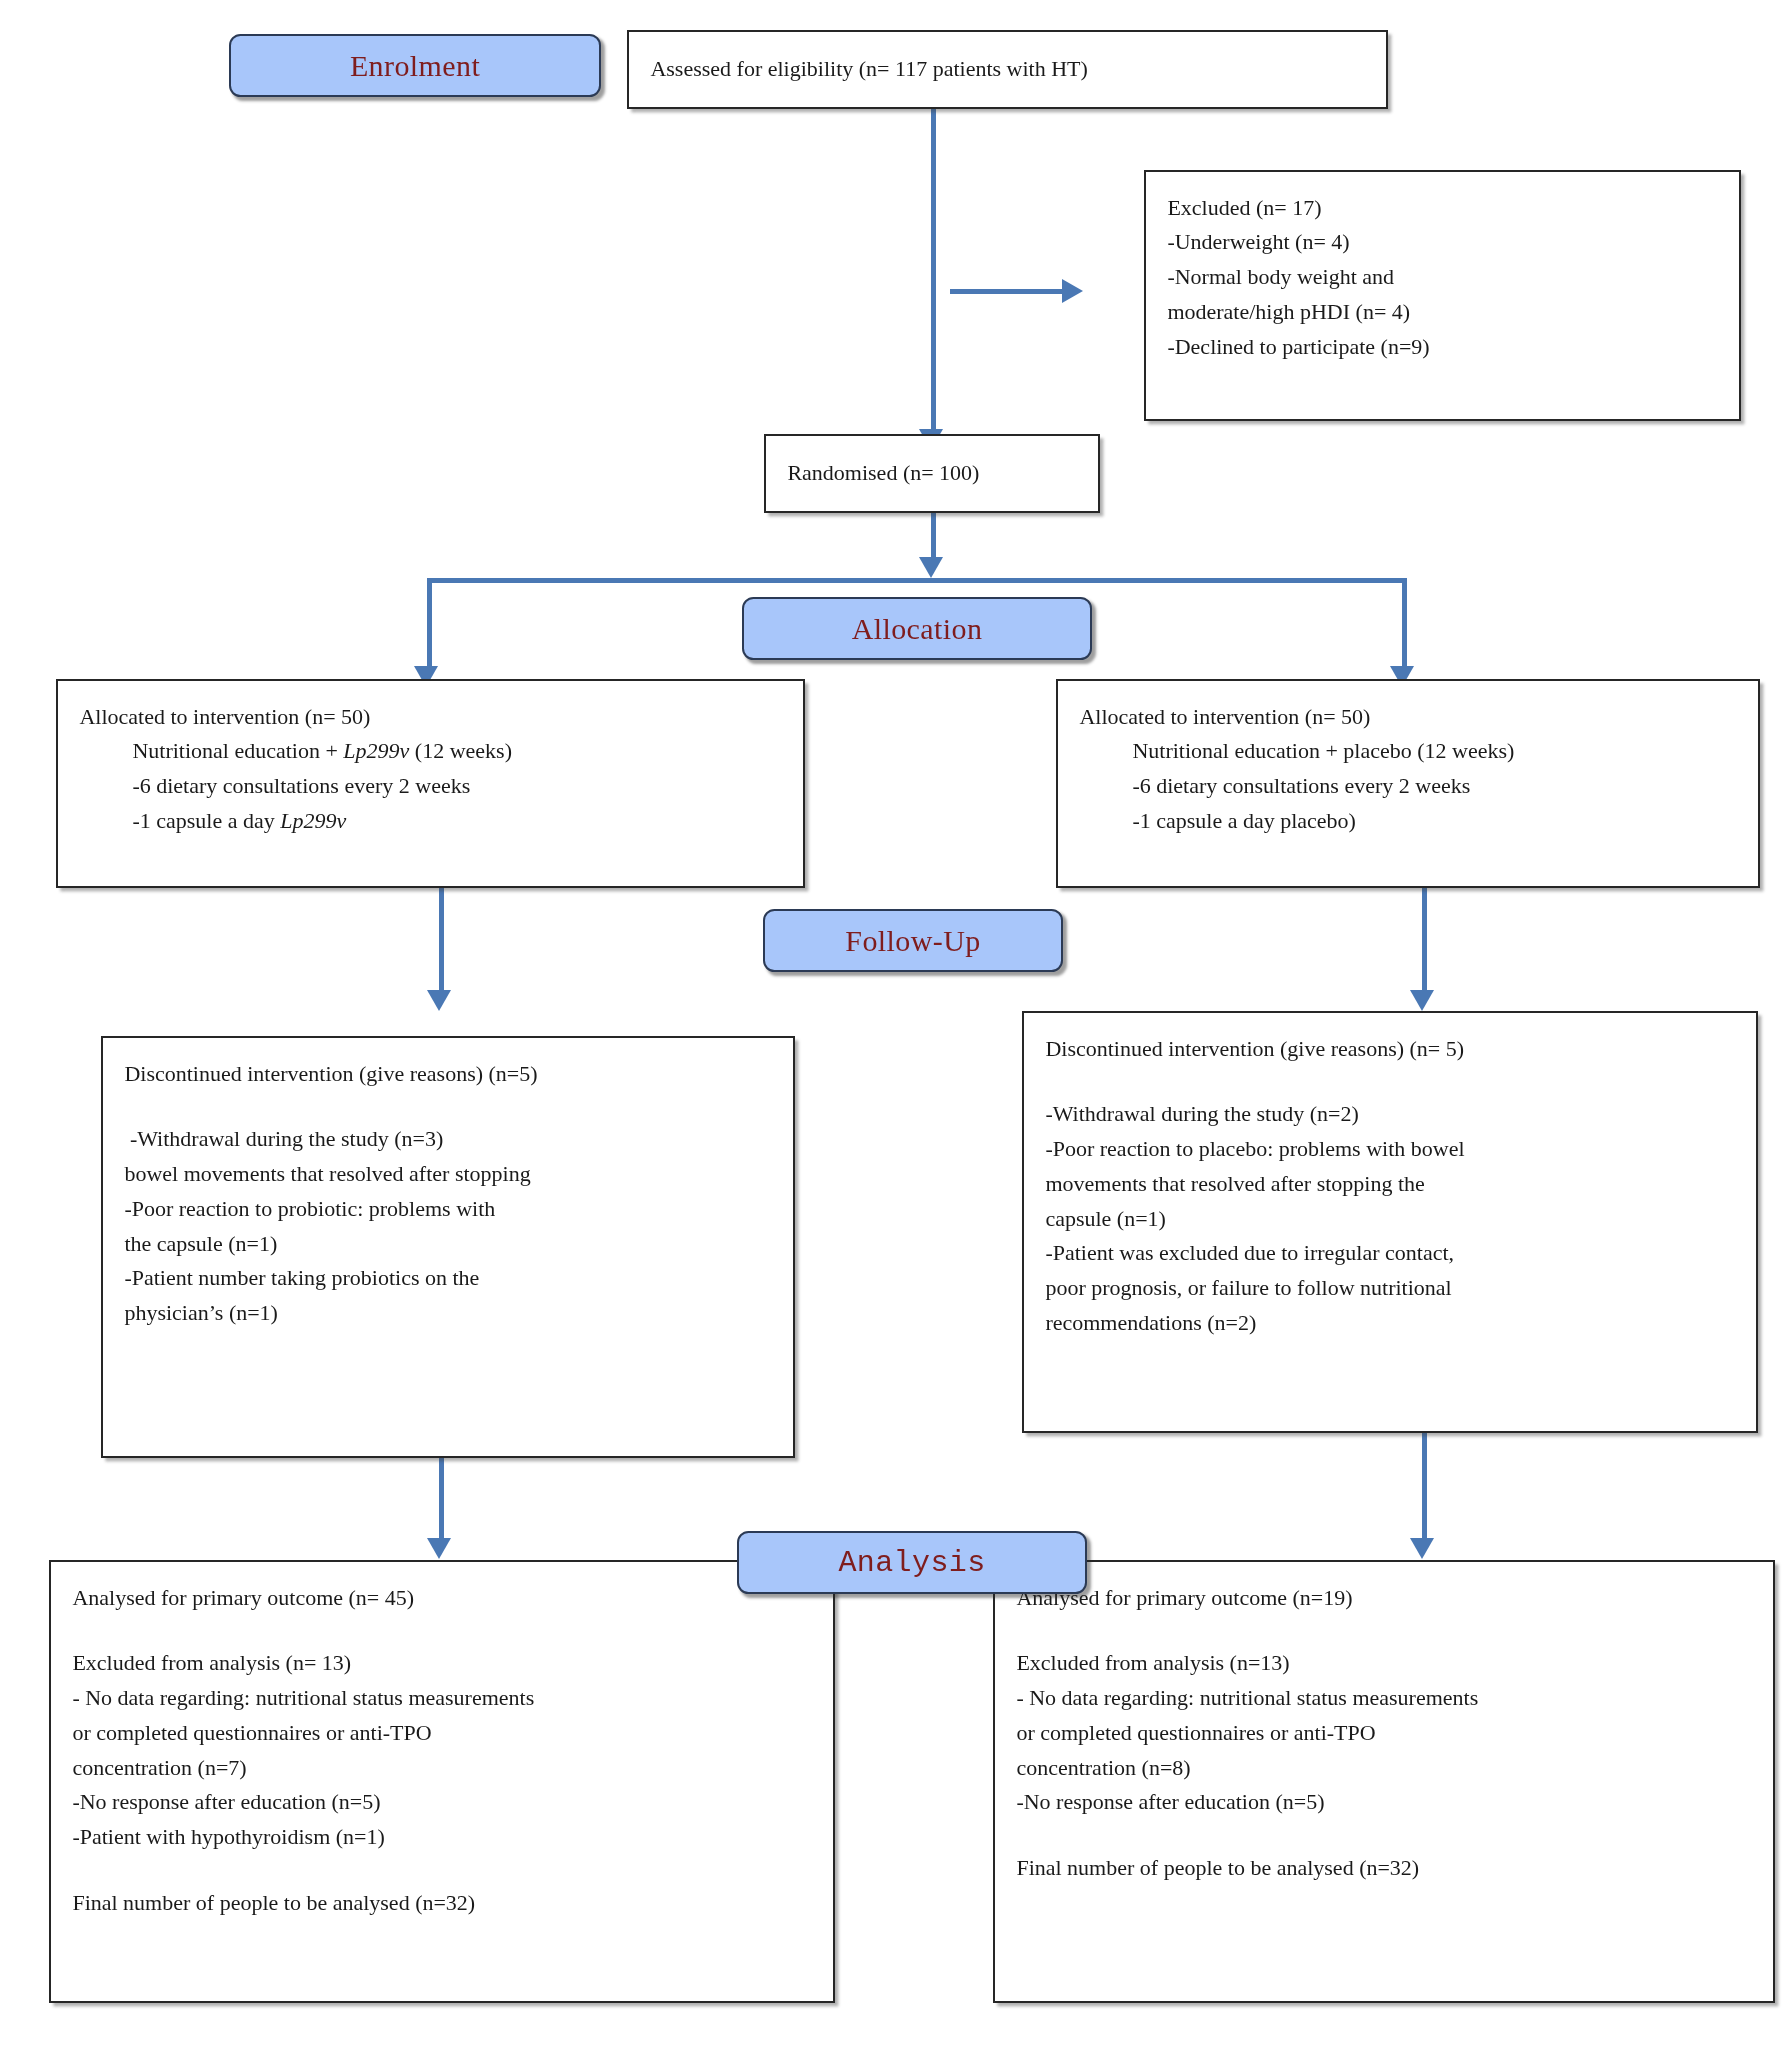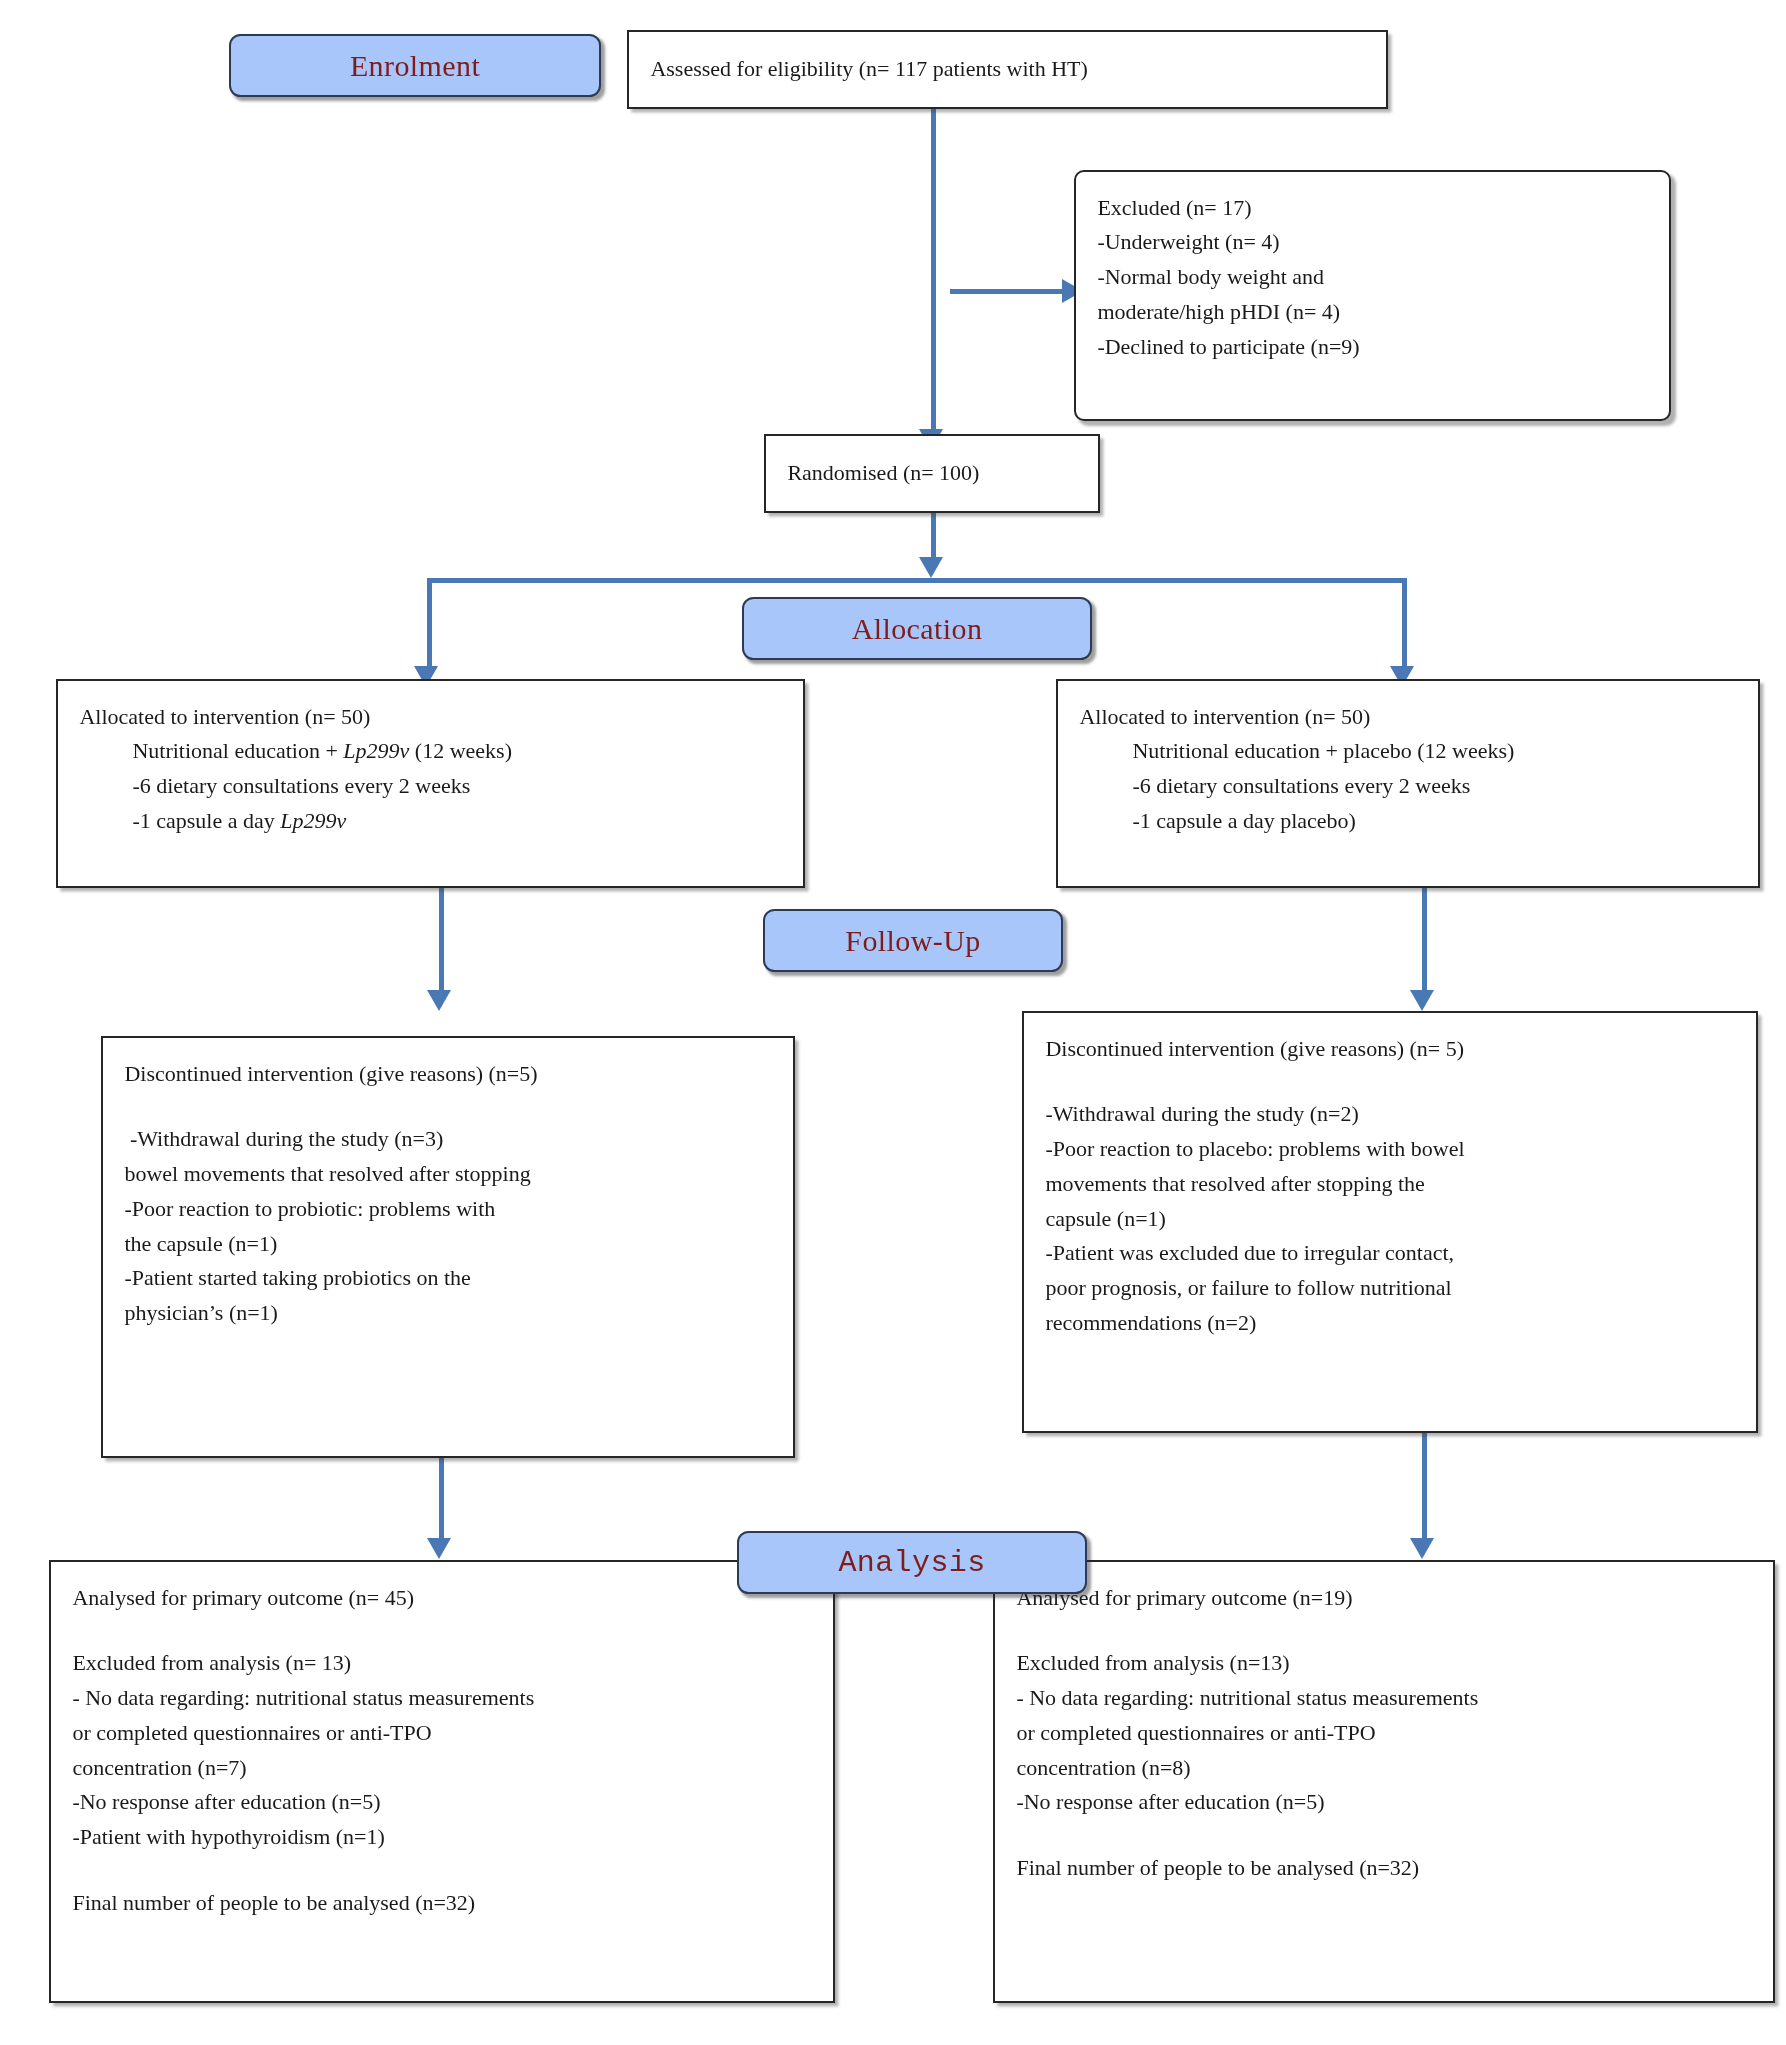--- a/index.html
+++ b/index.html
@@ -96,21 +96,21 @@
   <div class="box center-mid" style="left:627px; top:30px; width:761px; height:79px;">
     <span class="ln">Assessed for eligibility (n= 117 patients with HT)</span>
   </div>
 
   <div class="vline" style="left:931px; top:109px; height:325px;"></div>
   <div class="arrow-down" style="left:919px; top:429px;"></div>
 
   <div class="hline" style="left:950px; top:289px; width:116px;"></div>
   <div class="arrow-right" style="left:1062px; top:279px;"></div>
 
-  <div class="box" style="left:1074px; top:170px; width:597px; height:251px;border-radius:10px;">
+  <div class="box" style="left:1144px; top:170px; width:597px; height:251px;">
     <span class="ln">Excluded (n= 17)</span>
     <span class="ln">-Underweight (n= 4)</span>
     <span class="ln">-Normal body weight and</span>
     <span class="ln">moderate/high pHDI (n= 4)</span>
     <span class="ln">-Declined to participate (n=9)</span>
   </div>
 
   <div class="box center-mid" style="left:764px; top:434px; width:336px; height:79px;">
     <span class="ln">Randomised (n= 100)</span>
   </div>
@@ -154,21 +154,21 @@
     <span>Follow-Up</span>
   </div>
 
   <div class="box" style="left:101px; top:1036px; width:694px; height:422px;">
     <span class="ln">Discontinued intervention (give reasons) (n=5)</span>
     <span class="gap"></span>
     <span class="ln"> -Withdrawal during the study (n=3)</span>
     <span class="ln">bowel movements that resolved after stopping</span>
     <span class="ln">-Poor reaction to probiotic: problems with</span>
     <span class="ln">the capsule (n=1)</span>
-    <span class="ln">-Patient started taking probiotics on the</span>
+    <span class="ln">-Patient number taking probiotics on the</span>
     <span class="ln">physician’s (n=1)</span>
   </div>
 
   <div class="box" style="left:1022px; top:1011px; width:736px; height:422px;">
     <span class="ln">Discontinued intervention (give reasons) (n= 5)</span>
     <span class="gap"></span>
     <span class="ln">-Withdrawal during the study (n=2)</span>
     <span class="ln">-Poor reaction to placebo: problems with bowel</span>
     <span class="ln">movements that resolved after stopping the</span>
     <span class="ln">capsule (n=1)</span>

